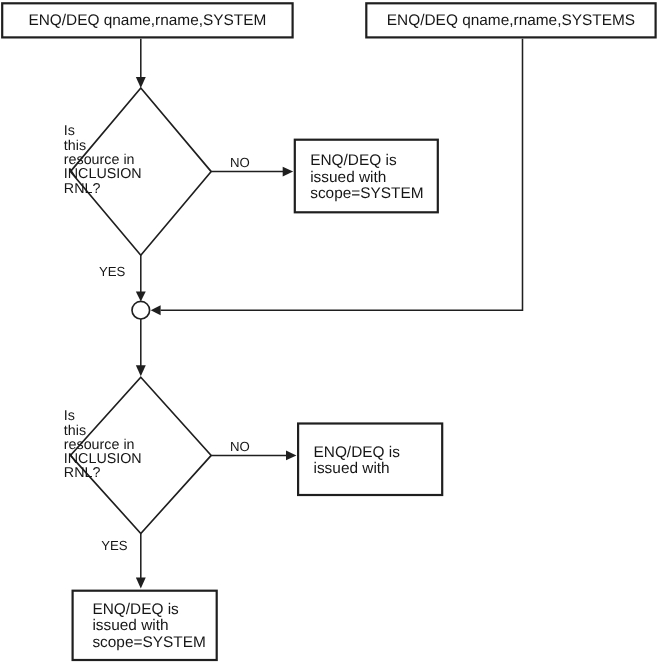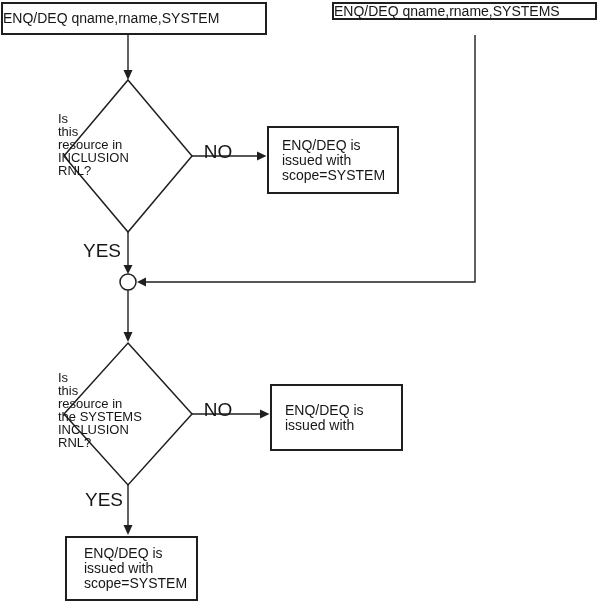--- a/index.html
+++ b/index.html
@@ -29,35 +29,36 @@
     border: 2px solid #1f1f1f;
     background: #ffffff;
     display: flex;
     flex-direction: column;
     justify-content: center;
     font-size: 14px;
     line-height: 15px;
     color: #161616;
   }
   .box.terminal {
+    align-items: center;
     white-space: nowrap;
   }
   .box.result {
     align-items: flex-start;
   }
   .diamond-text {
     position: absolute;
     text-align: left;
     font-size: 13px;
     line-height: 13px;
     color: #161616;
   }
   .edge-label {
     position: absolute;
-    font-size: 19px;
+    font-size: 12px;
     color: #161616;
     text-align: center;
   }
 </style>
 </head>
 <body>
 
 <div id="canvas">
 
   <svg id="wires" viewBox="0 0 600 603">
@@ -87,21 +88,21 @@
     <polygon points="260,409.5 260,418.5 269.5,414" fill="#1f1f1f"></polygon>
 
     <line x1="128" y1="485" x2="128" y2="526" stroke="#1f1f1f" stroke-width="1.4"></line>
     <polygon points="123.5,525 132.5,525 128,535" fill="#1f1f1f"></polygon>
   </svg>
 
   <div class="box terminal" style="left:1px; top:2px; width:266px; height:33px;">
     <div>ENQ/DEQ qname,rname,SYSTEM</div>
   </div>
 
-  <div class="box terminal" style="left:332px; top:2px; width:265px; height:18px;">
+  <div class="box terminal" style="left:332px; top:2px; width:265px; height:33px;">
     <div>ENQ/DEQ qname,rname,SYSTEMS</div>
   </div>
 
   <div class="diamond-text" style="left:58px; top:112px; width:140px;">
     <div>Is</div>
     <div>this</div>
     <div>resource in</div>
     <div>INCLUSION</div>
     <div>RNL?</div>
   </div>
@@ -112,21 +113,20 @@
   <div class="box result" style="left:267px; top:126px; width:132px; height:68px; padding-left:13px;">
     <div>ENQ/DEQ is</div>
     <div>issued with</div>
     <div>scope=SYSTEM</div>
   </div>
 
   <div class="diamond-text" style="left:58px; top:371px; width:140px;">
     <div>Is</div>
     <div>this</div>
     <div>resource in</div>
-    <div>the SYSTEMS</div>
     <div>INCLUSION</div>
     <div>RNL?</div>
   </div>
 
   <div class="edge-label" style="left:200px; top:399px; width:36px;">NO</div>
   <div class="edge-label" style="left:84px; top:489px; width:40px;">YES</div>
 
   <div class="box result" style="left:270px; top:384px; width:133px; height:67px; padding-left:13px;">
     <div>ENQ/DEQ is</div>
     <div>issued with</div>

